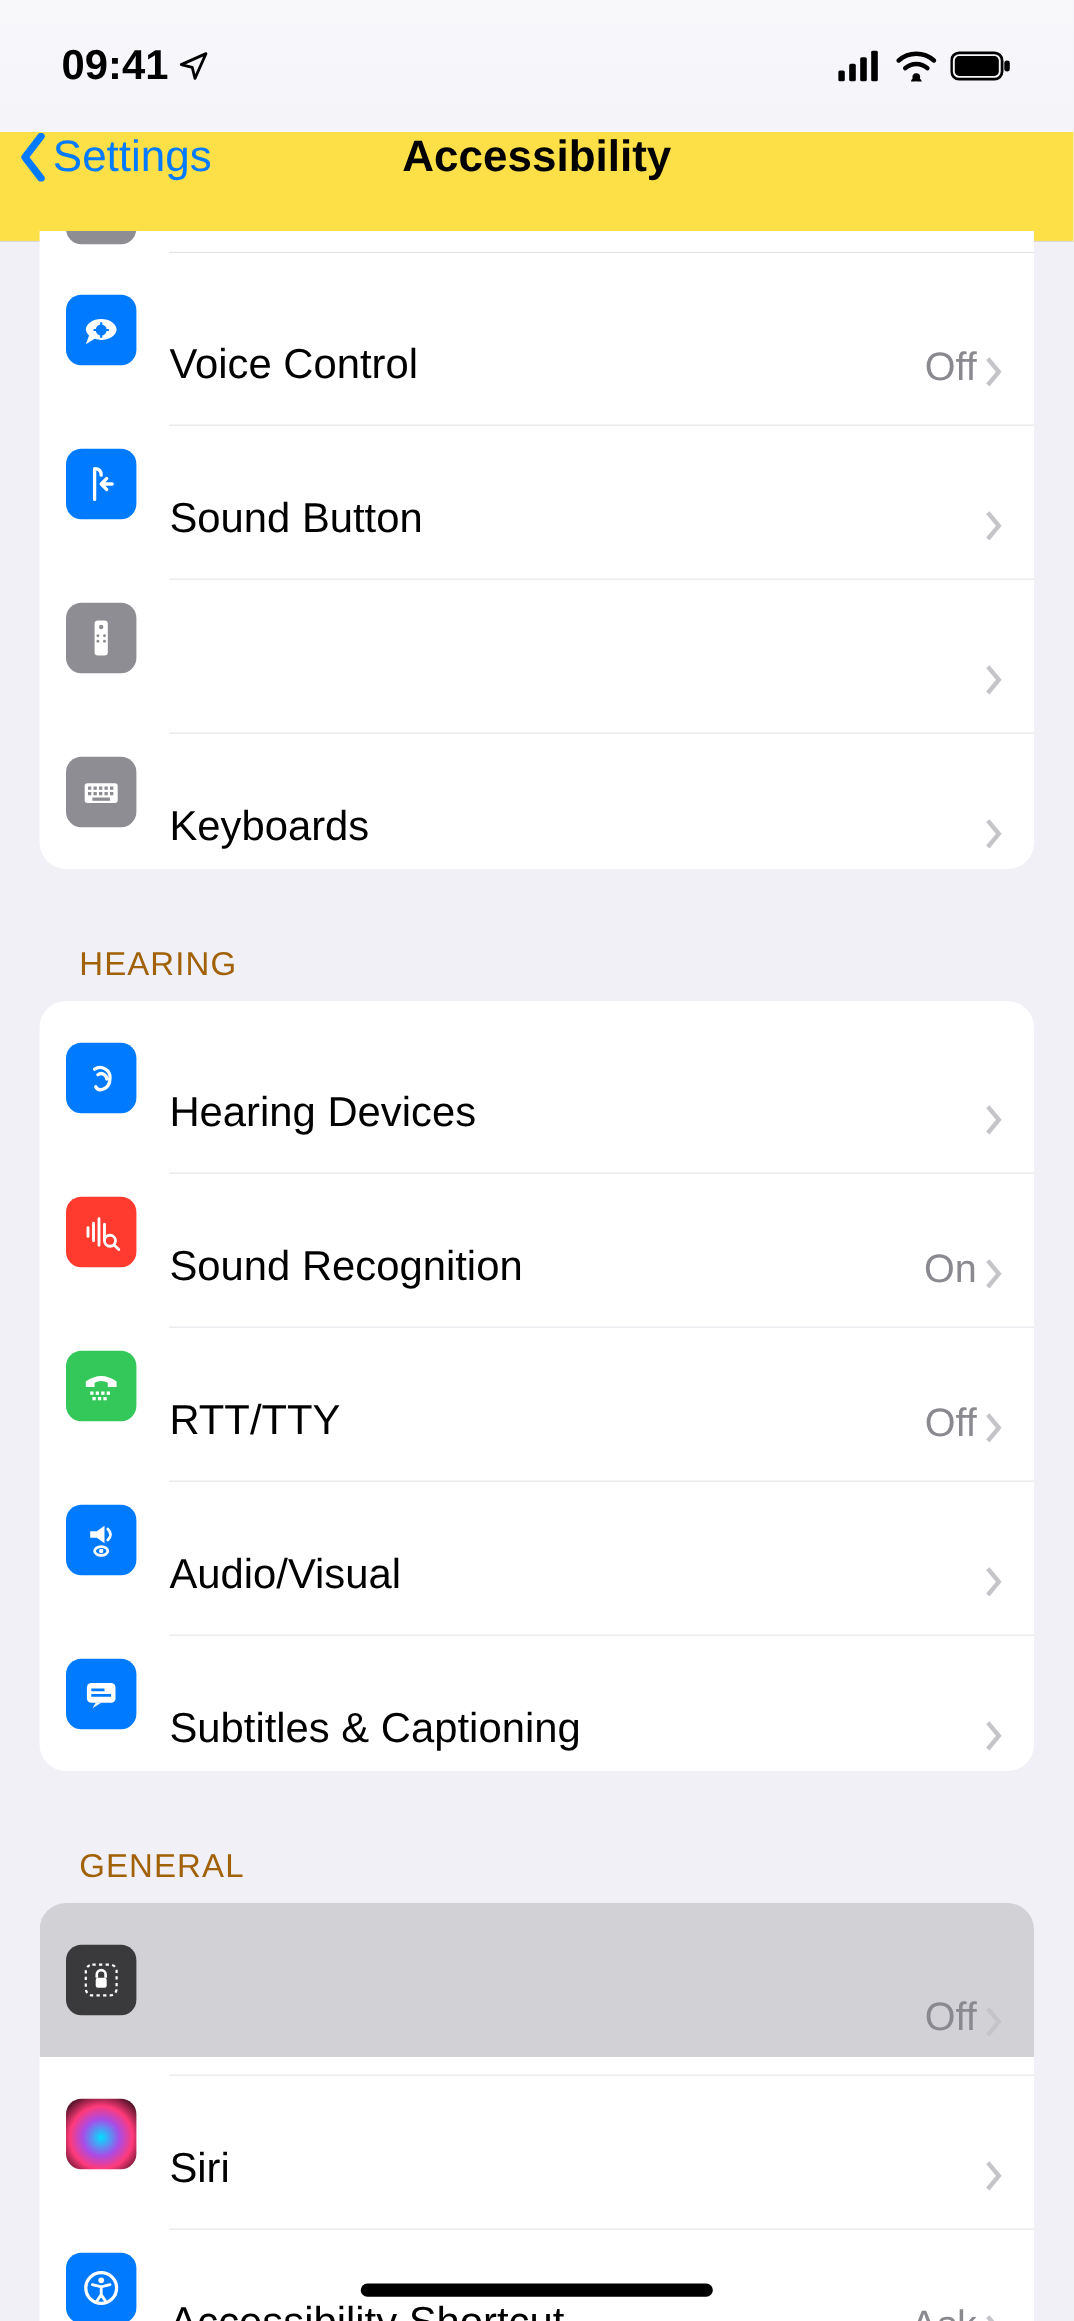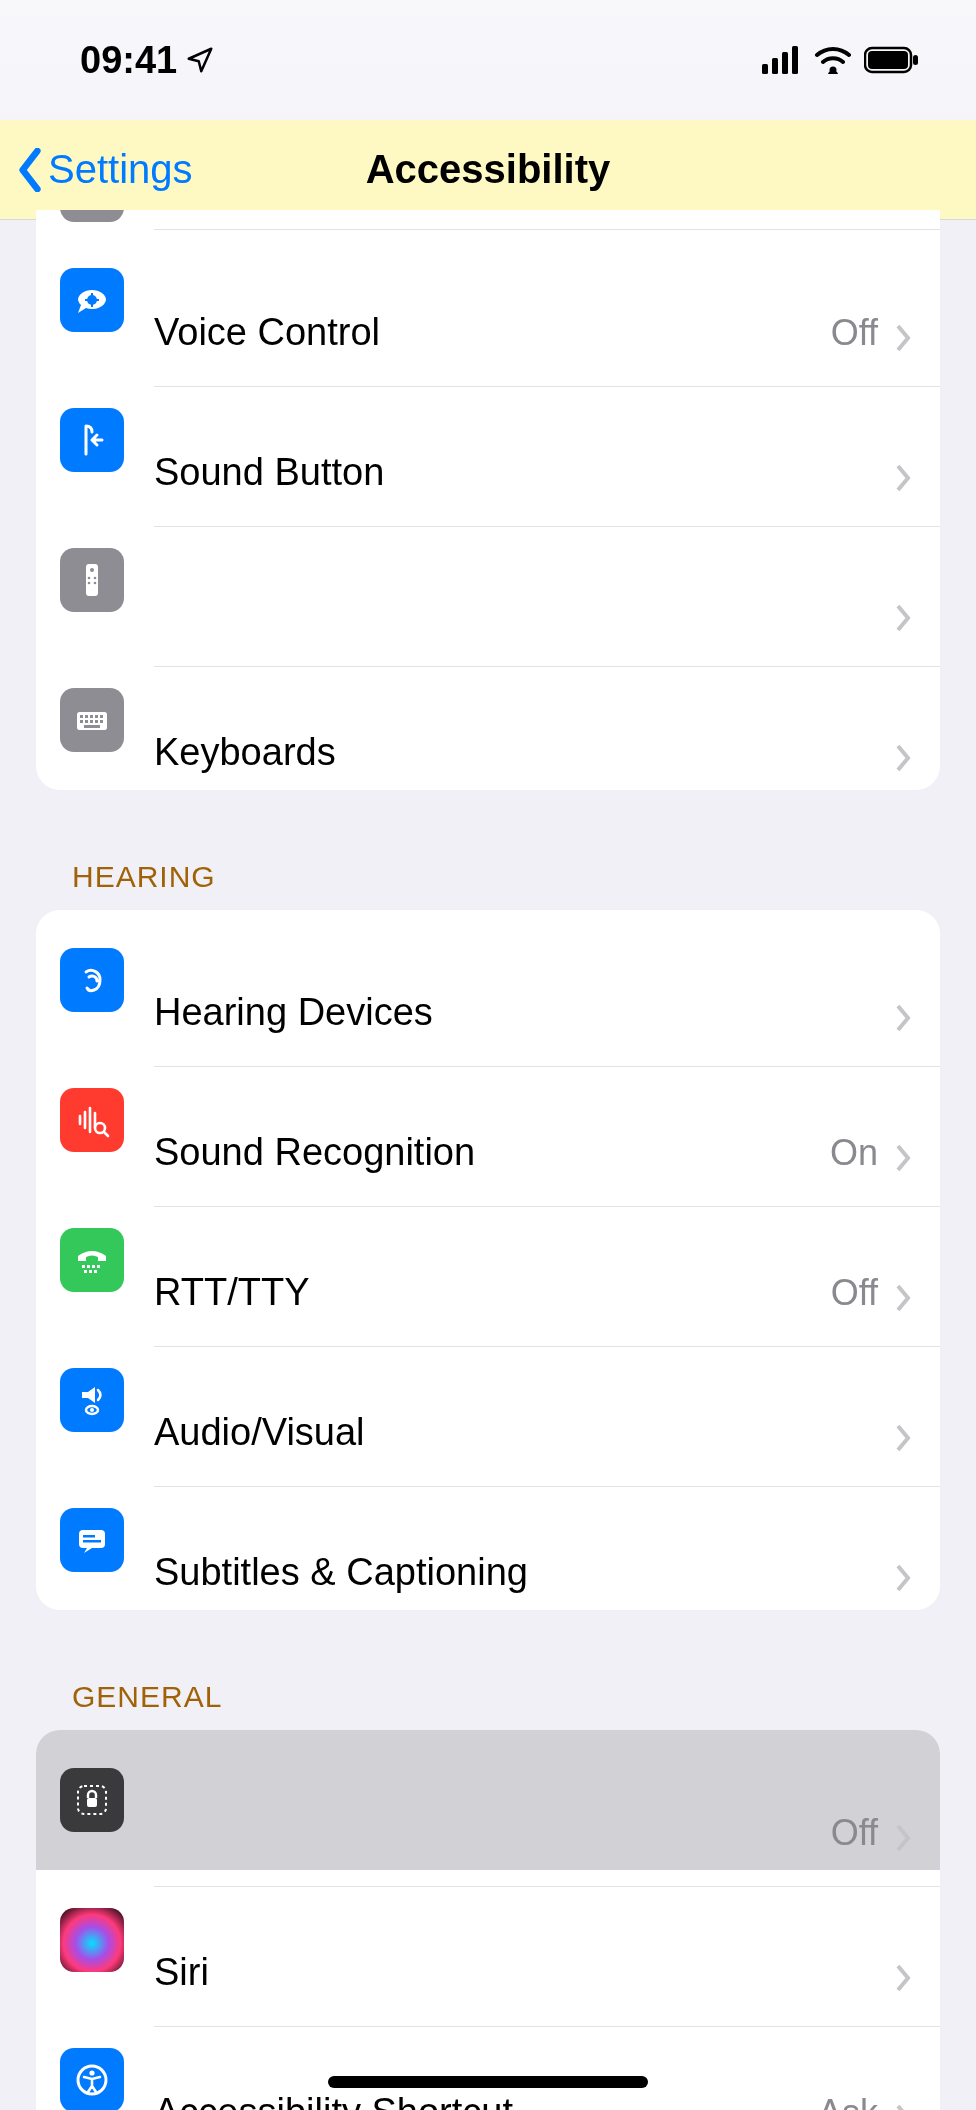--- a/index.html
+++ b/index.html
@@ -17,34 +17,32 @@
       justify-content: space-between;
       padding: 0 56px 0 56px;
       background: linear-gradient(to bottom, #f8f8fb, #f5f4f9);
     }
     .status-time {
       font-size: 38px;
       font-weight: 600;
       display: flex;
       align-items: center;
       gap: 8px;
-      margin-left: 24px;
     }
     .status-right {
       display: flex;
       align-items: center;
       gap: 12px;
     }
     .nav-bar {
       height: 100px;
       display: flex;
-      align-items: center;
       position: relative;
       border-bottom: 1px solid #d9d8dd;
-      background: #fef9c3;
+      background: #fde047;
     }
     .back-btn {
       position: absolute;
       left: 16px;
       display: flex;
       align-items: center;
       color: #007aff;
       font-size: 40px;
       gap: 4px;
       cursor: pointer;
@@ -103,21 +101,21 @@
       justify-content: center;
     }
     .ico svg { width: 40px; height: 40px; fill: #fff; }
     .row-label {
       font-size: 38px;
       color: #000;
     }
     .row-value {
       font-size: 36px;
       color: #8a8990;
-      margin-right: 16px;
+      margin-right: 6px;
     }
     .spacer { flex: 1; }
     .chev {
       width: 20px;
       height: 32px;
       flex-shrink: 0;
     }
     .chev svg { width: 20px; height: 32px; stroke: #c5c5c9; fill: none; stroke-width: 4; }
     .partial-row {
       height: 20px;

